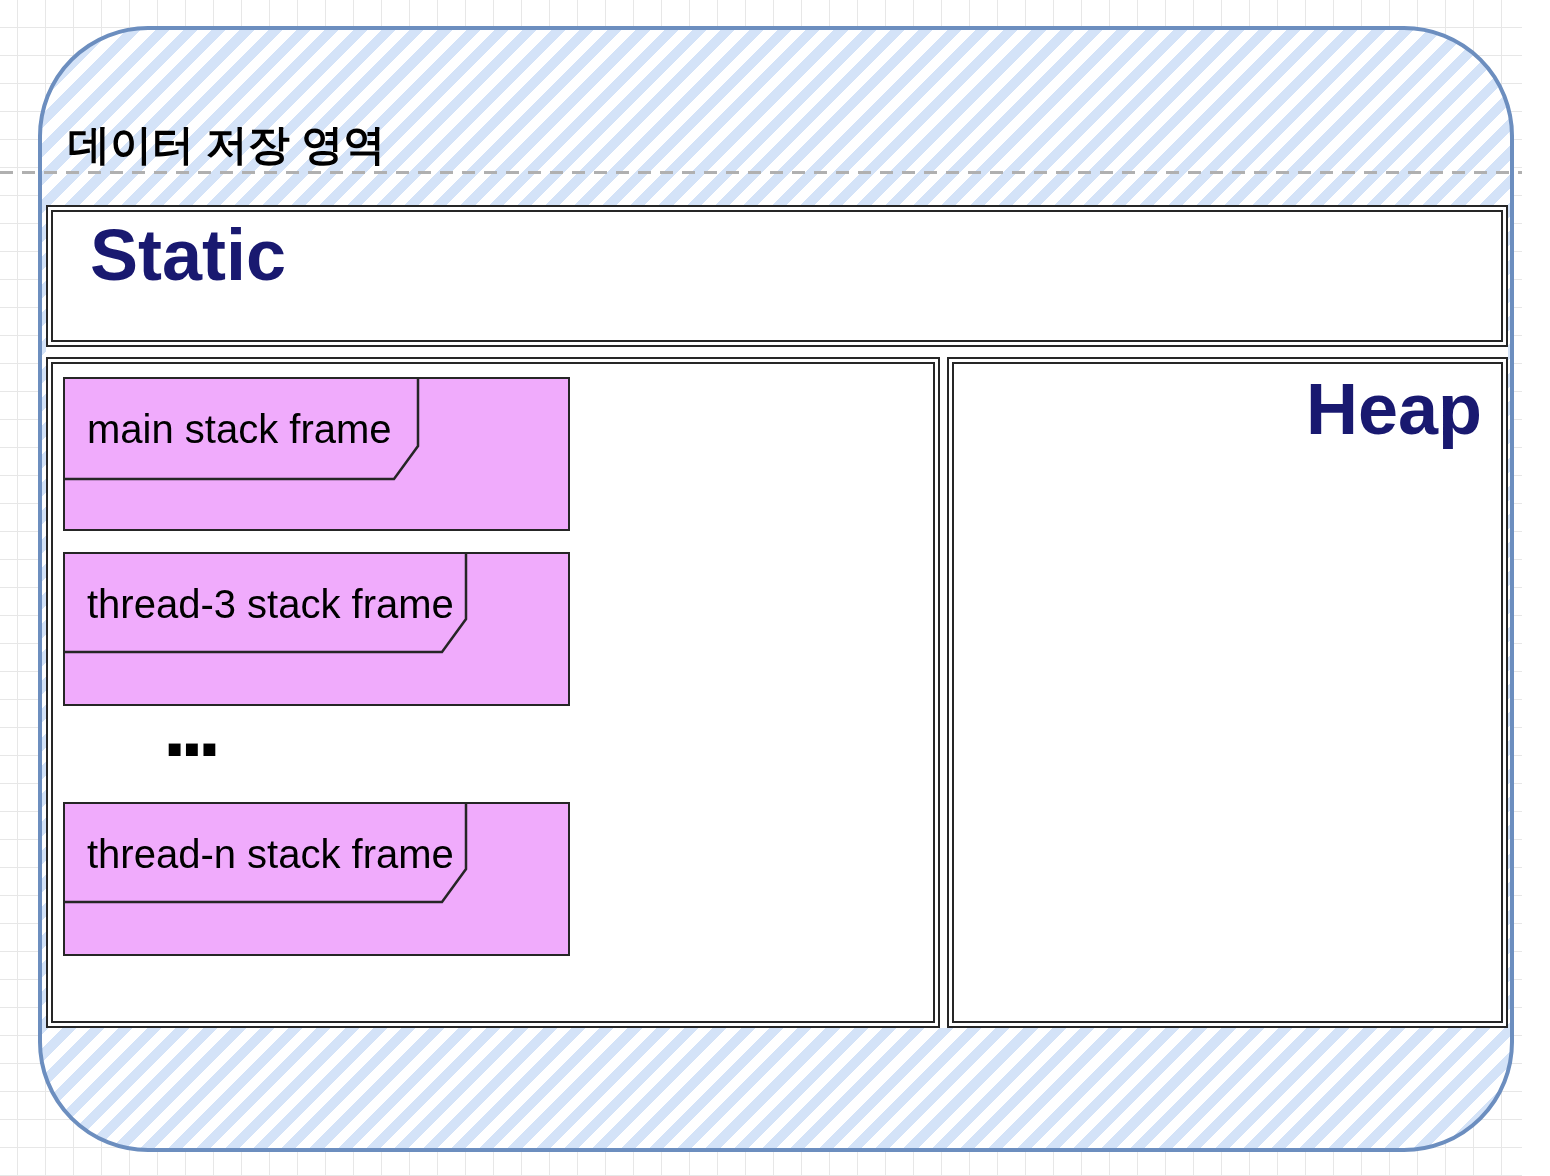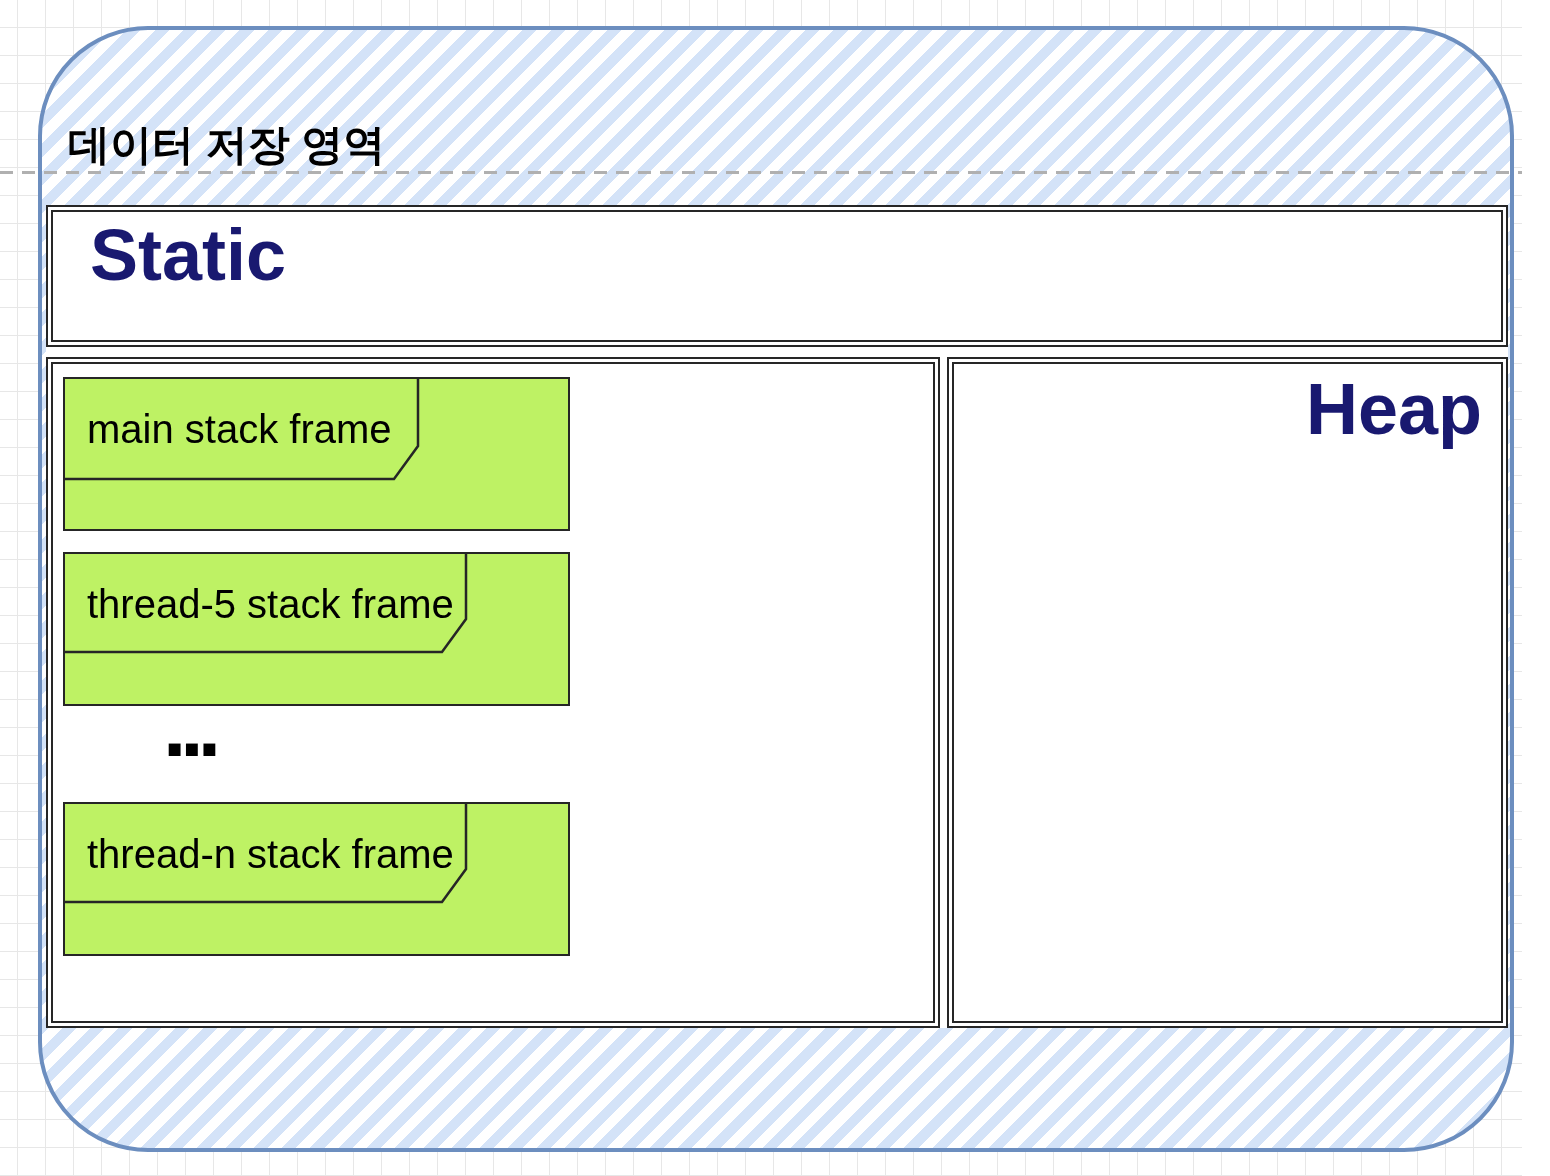--- a/index.html
+++ b/index.html
@@ -61,21 +61,21 @@
     position:absolute;
     font-size:72px;font-weight:bold;color:#191970;line-height:1;
     white-space:nowrap;z-index:6;
   }
   .title-static{left:42px;top:12px;}
   .title-stack{right:33px;top:14px;}
   .title-heap{right:24px;top:14px;}
 
   
   .frame{
-    position:absolute;box-sizing:border-box;background:#bef264;
+    position:absolute;box-sizing:border-box;background:#f0abfc;
     border:2px solid #262626;width:507px;height:154px;z-index:6;
   }
   .frame-main{left:15px;top:18px;}
   .frame-t0{left:15px;top:193px;}
   .frame-tn{left:15px;top:443px;}
   .frame .tab-svg{position:absolute;left:0;top:0;width:503px;height:150px;}
   .frame-label{
     position:absolute;left:22px;top:0;height:100px;
     display:flex;align-items:center;
     font-size:40px;color:#000;line-height:1;white-space:nowrap;
@@ -110,21 +110,21 @@
       <svg class="tab-svg" viewBox="0 0 503 150" preserveAspectRatio="none">
         <path d="M353 0 L353 67 L329 100 L0 100" fill="none" stroke="#262626" stroke-width="2.5"></path>
       </svg>
       <div class="frame-label">main stack frame</div>
     </div>
 
     <div class="frame frame-t0">
       <svg class="tab-svg" viewBox="0 0 503 150" preserveAspectRatio="none">
         <path d="M401 0 L401 65 L377 98 L0 98" fill="none" stroke="#262626" stroke-width="2.5"></path>
       </svg>
-      <div class="frame-label">thread-5 stack frame</div>
+      <div class="frame-label">thread-3 stack frame</div>
     </div>
 
     <div class="dots">...</div>
 
     <div class="frame frame-tn">
       <svg class="tab-svg" viewBox="0 0 503 150" preserveAspectRatio="none">
         <path d="M401 0 L401 65 L377 98 L0 98" fill="none" stroke="#262626" stroke-width="2.5"></path>
       </svg>
       <div class="frame-label">thread-n stack frame</div>
     </div>

